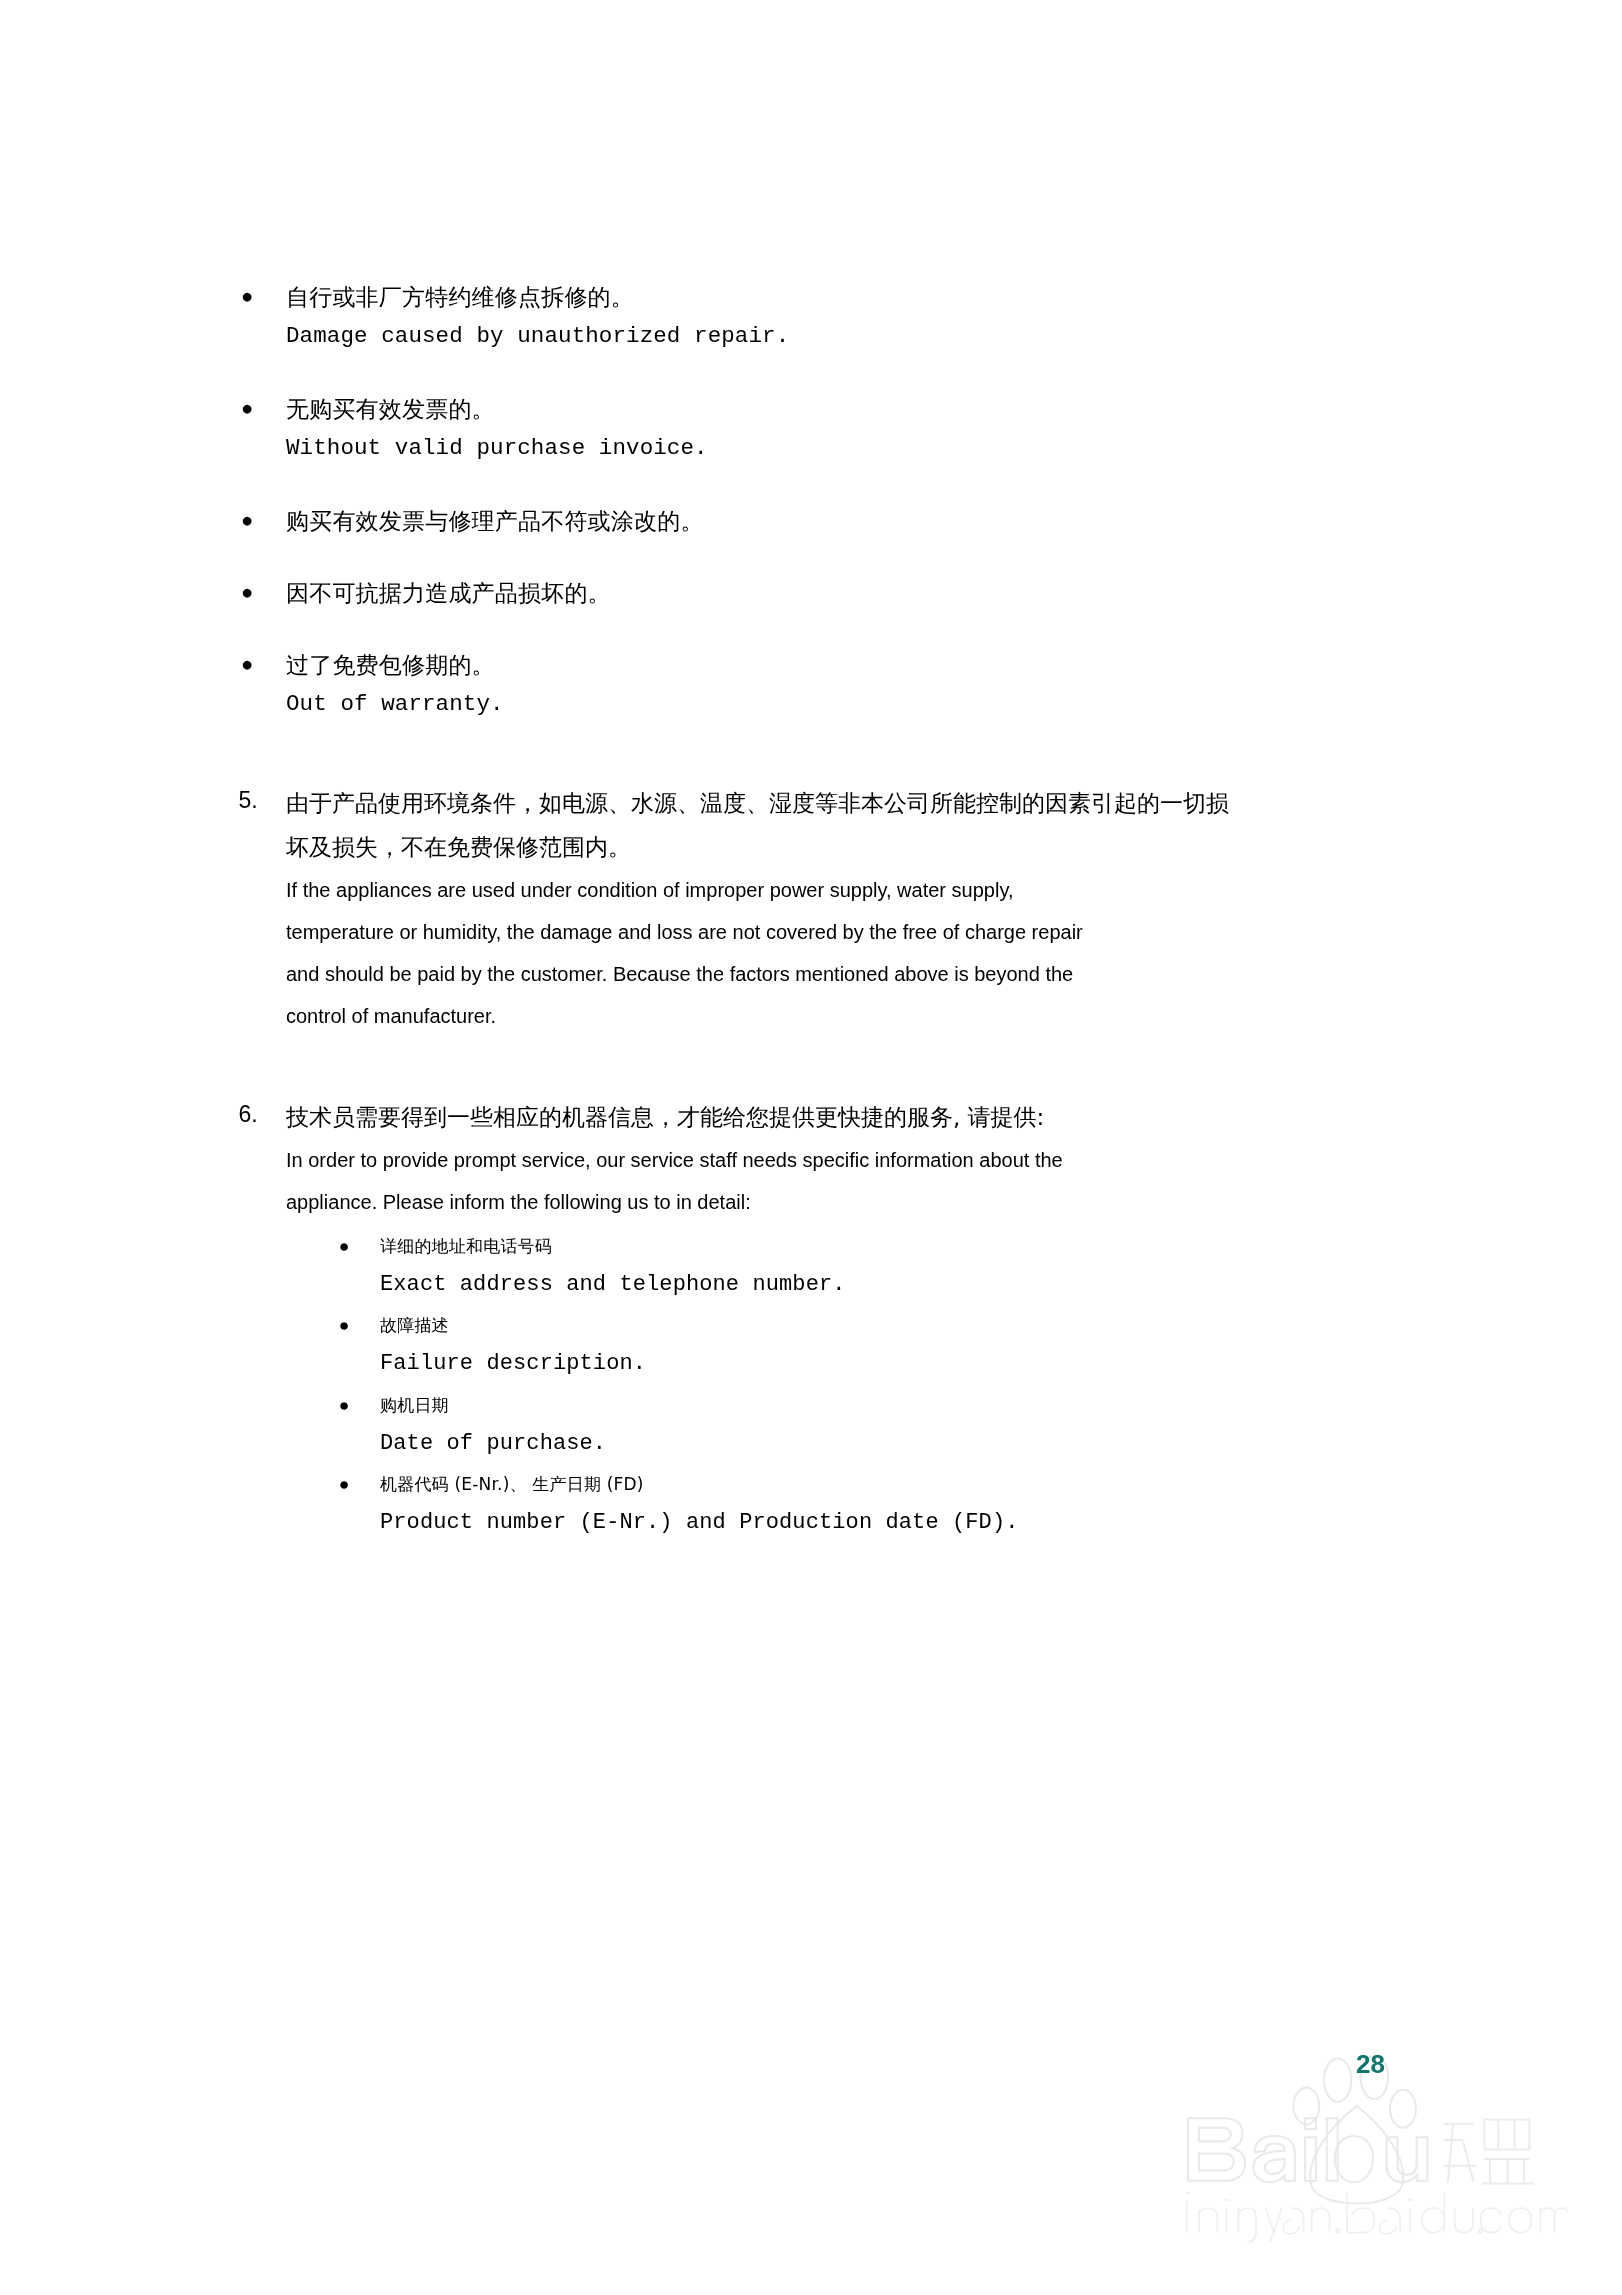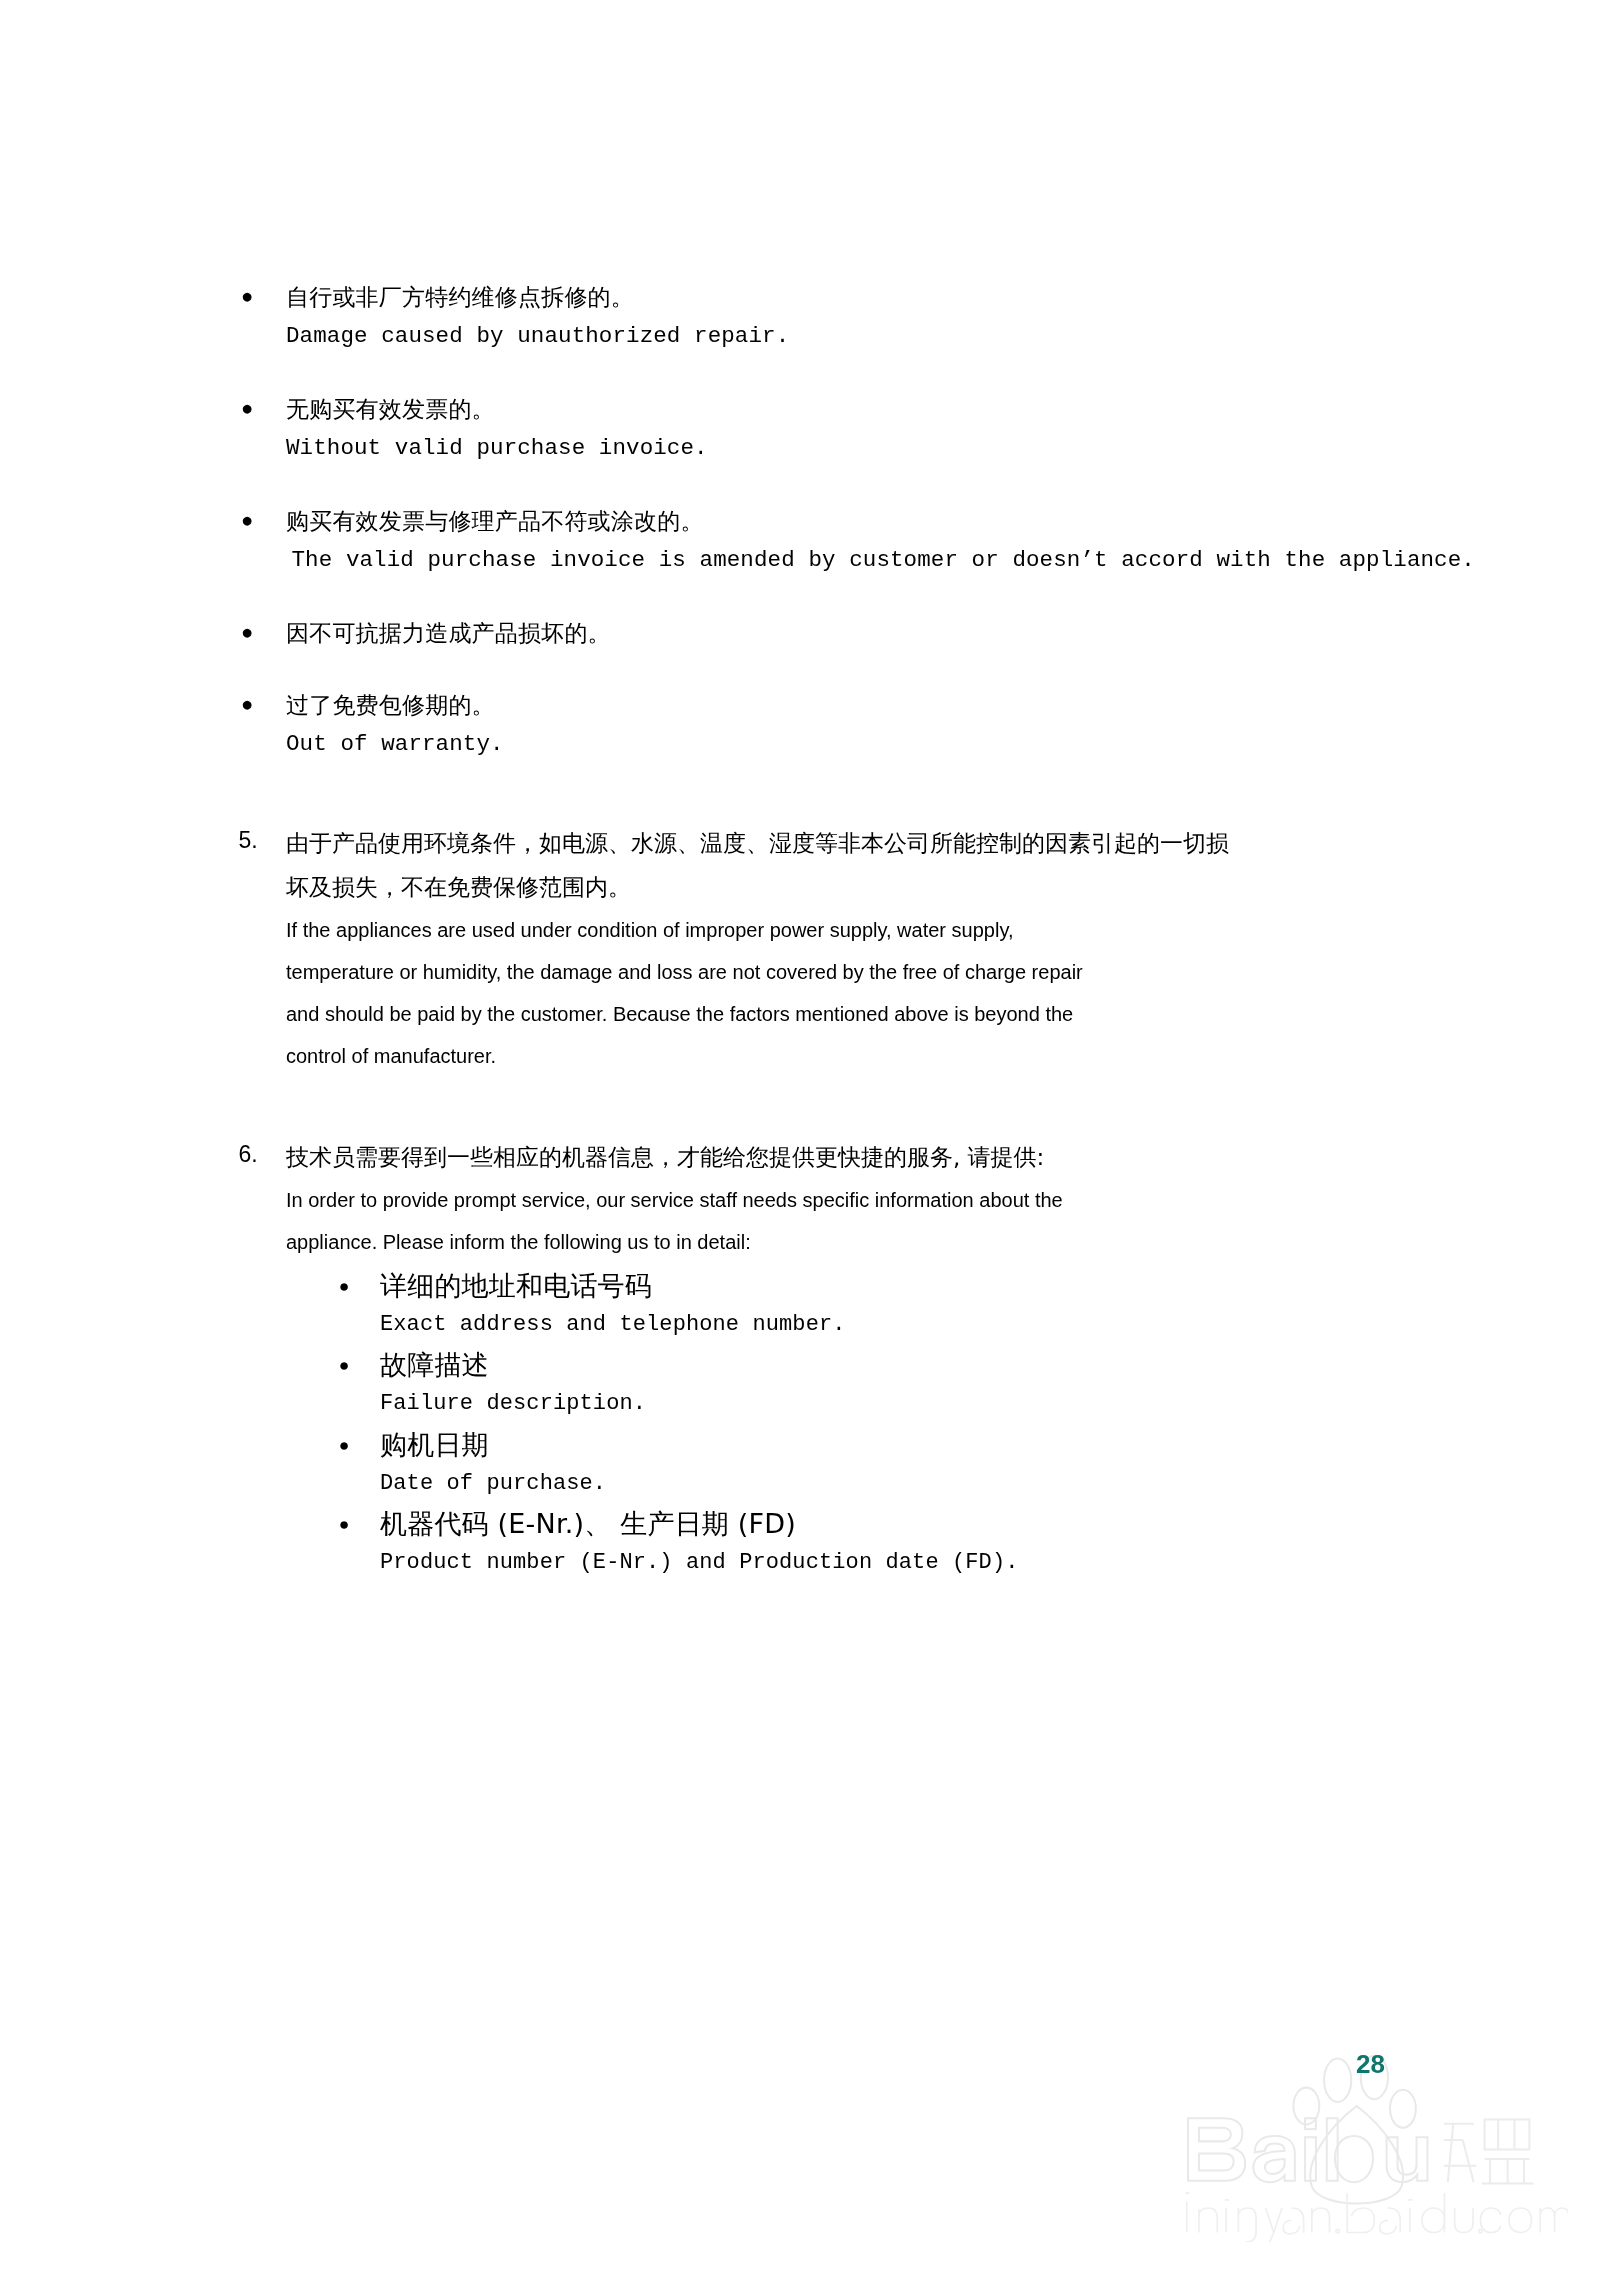--- a/index.html
+++ b/index.html
@@ -101,21 +101,21 @@
     padding-left: 44px;
     margin-bottom: 1.4px;
   }
   .sub-block .marker {
     position: absolute;
     left: 2.7px;
     top: 0;
     font-size: 17.7px;
     line-height: 38px;
   }
-  .sub-block .cn { font-size: 27px; line-height: 38px; }
+  .sub-block .cn { font-size: 17px; line-height: 38px; }
   .sub-block .en { font-size: 22px; line-height: 40px; }
   .spacer-md { height: 23px; }
 
   
   .page-number {
     position: absolute;
     right: 237px;
     top: 2048px;
     font-size: 26px;
     font-weight: bold;
@@ -152,21 +152,20 @@
 
     <div class="bullet-block">
       <span class="marker">●</span>
       <div class="cn">无购买有效发票的。</div>
       <div class="en">Without valid purchase invoice.</div>
     </div>
 
     <div class="bullet-block">
       <span class="marker">●</span>
       <div class="cn">购买有效发票与修理产品不符或涂改的。</div>
-      <div class="en indented">The valid purchase invoice is amended by customer or doesn’t accord with the appliance.</div>
     </div>
 
     <div class="bullet-block">
       <span class="marker">●</span>
       <div class="cn">因不可抗据力造成产品损坏的。</div>
     </div>
 
     <div class="bullet-block">
       <span class="marker">●</span>
       <div class="cn">过了免费包修期的。</div>

